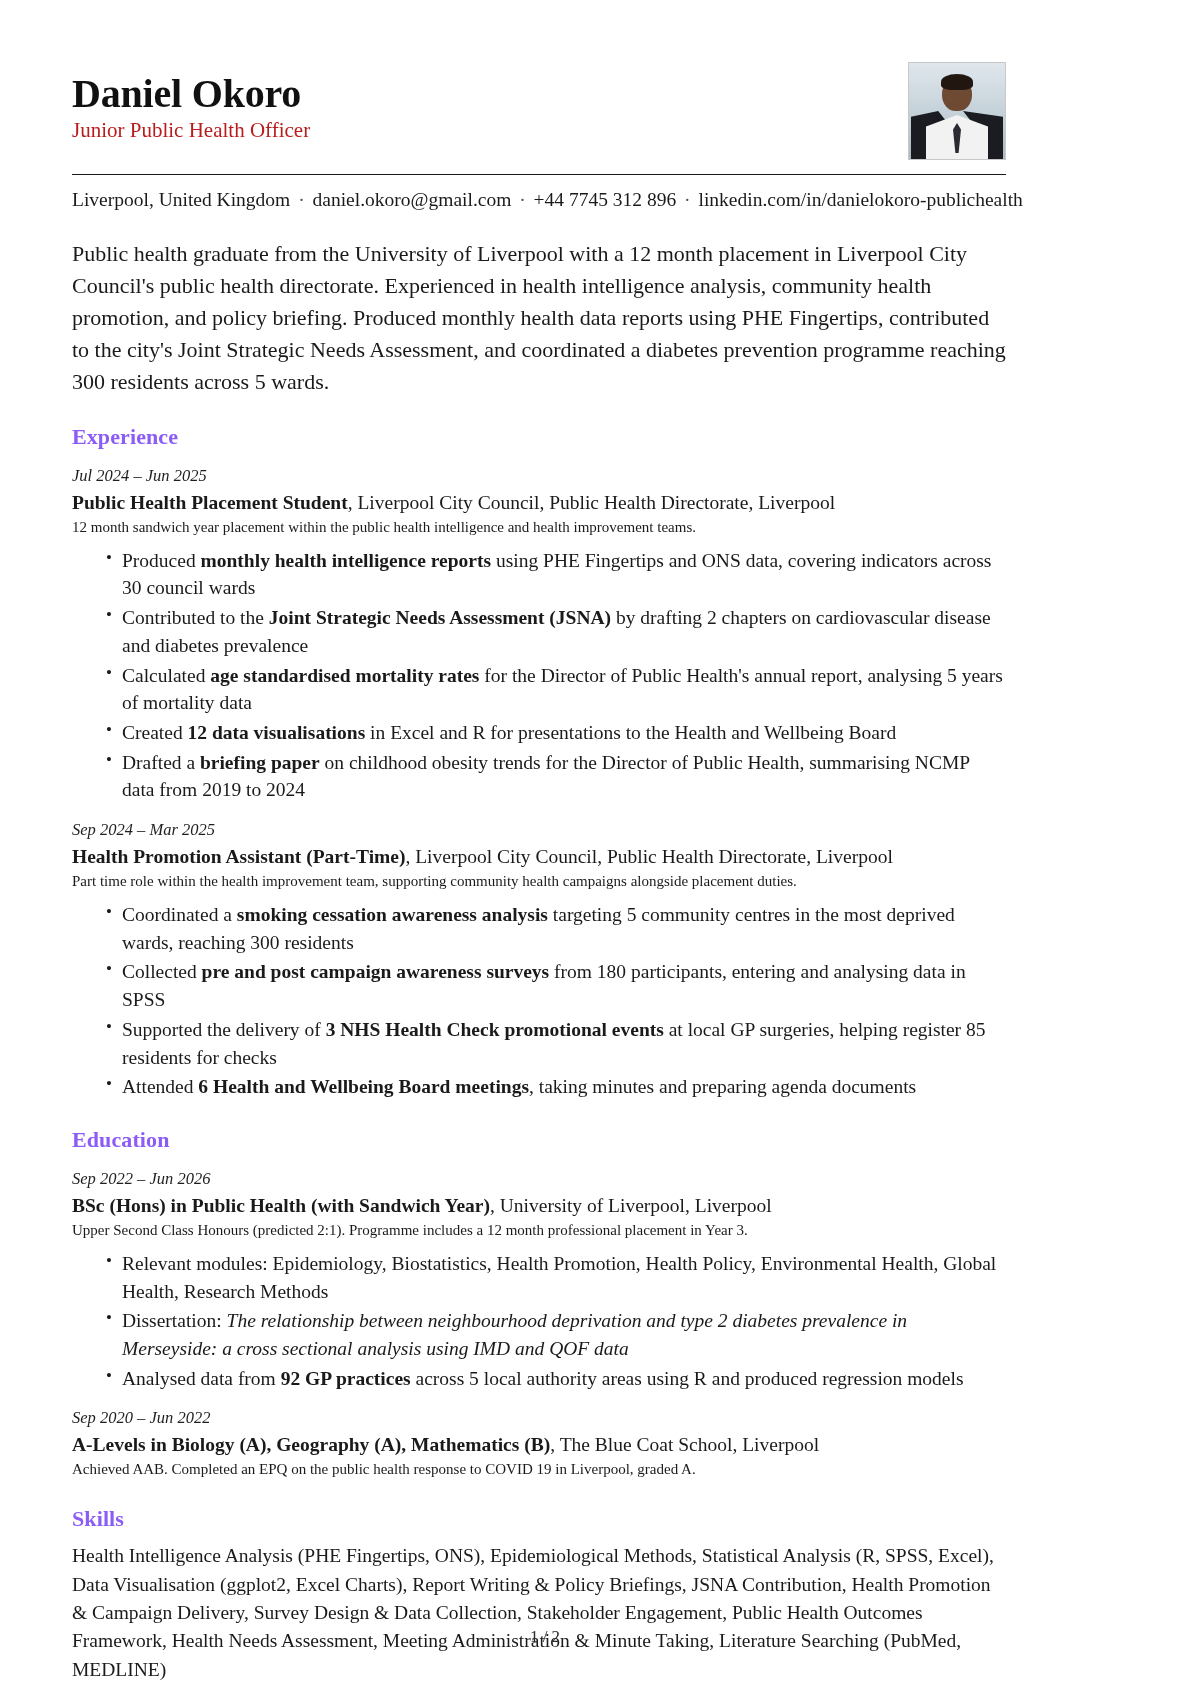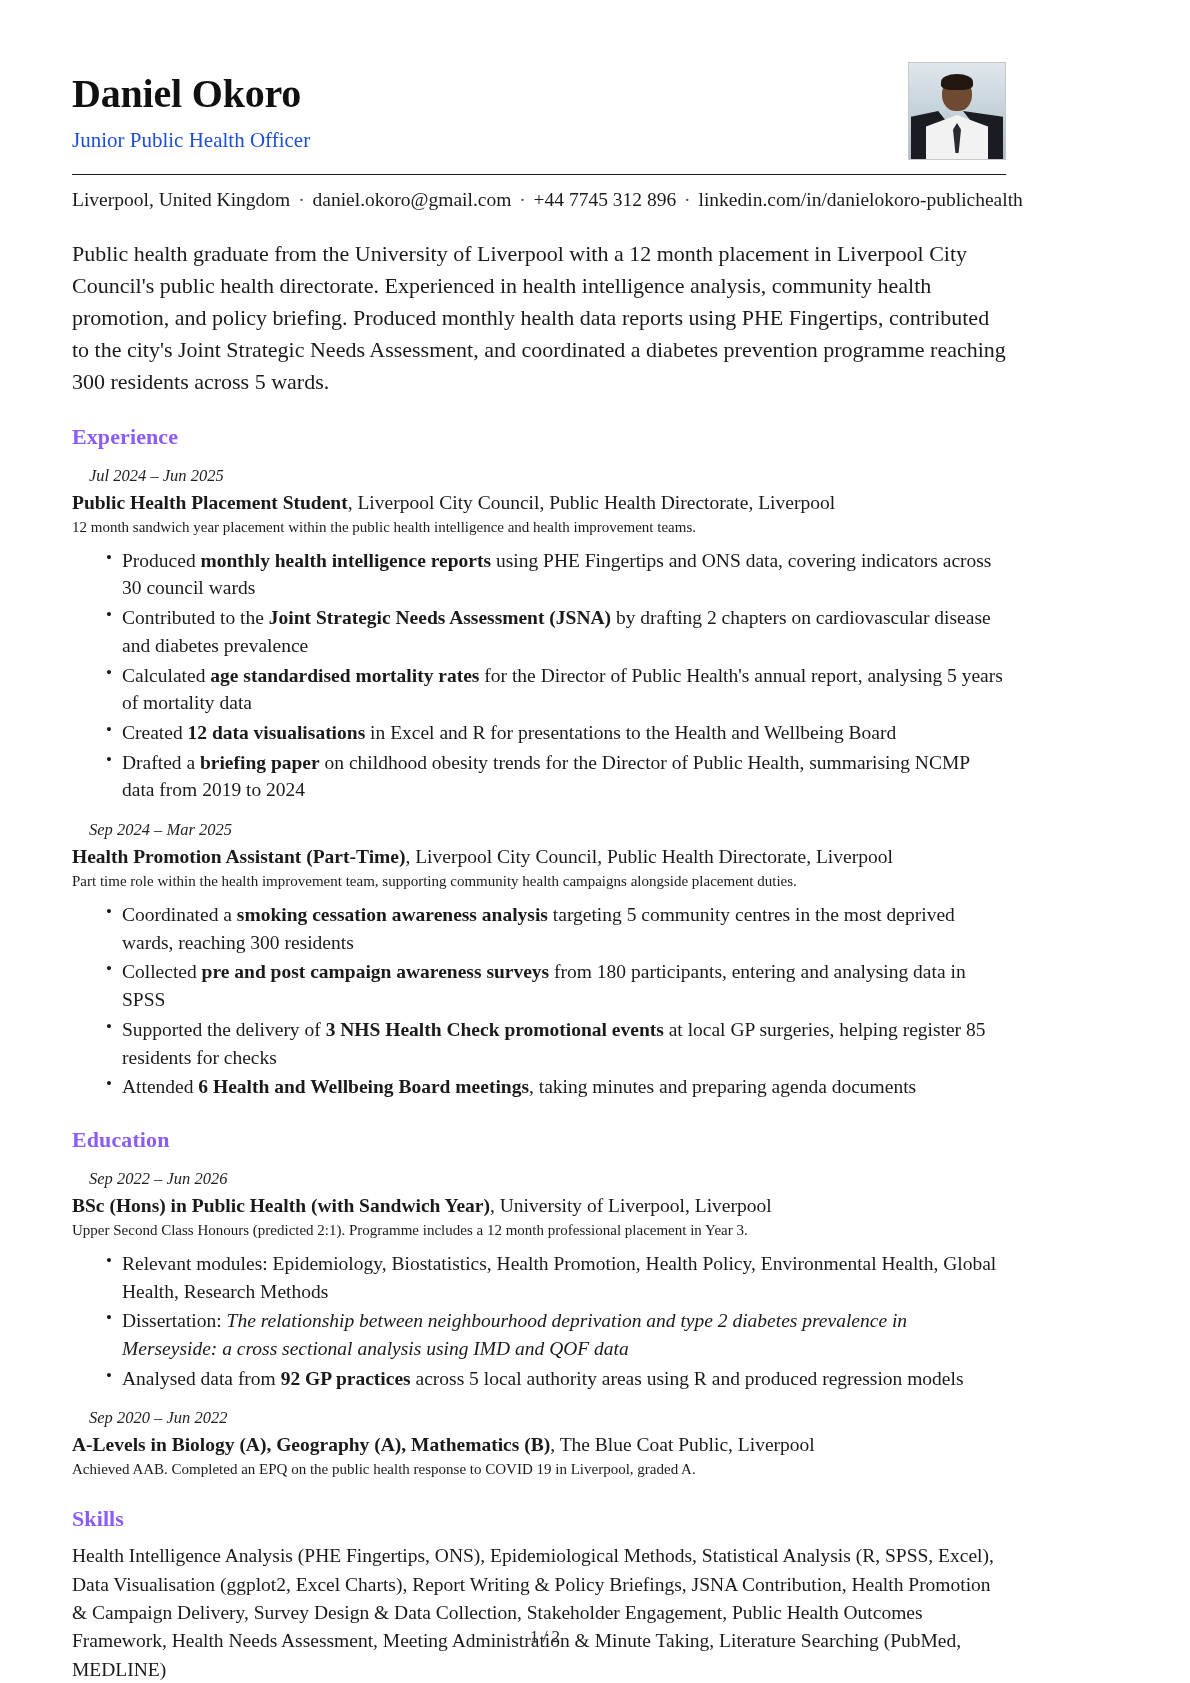--- a/index.html
+++ b/index.html
@@ -35,22 +35,22 @@
     font-weight: bold;
     letter-spacing: -0.2px;
     line-height: 1.1;
     margin: 0;
     color: #111111;
   }
   .headline {
     font-size: 21px;
     font-weight: normal;
     line-height: 1.3;
-    margin: 11px 0 0 0;
-    color: #1d4ed8;
+    margin: 1px 0 0 0;
+    color: #b91c1c;
   }
   .photo {
     width: 96px;
     height: 96px;
     border: 1px solid #c8c8c8;
     background: linear-gradient(165deg, #cfd9df 0%, #b8c6cf 38%, #9fb0bb 100%);
     position: relative;
     overflow: hidden;
     flex: 0 0 auto;
     margin-top: 6px;
@@ -129,21 +129,20 @@
     color: #8b5cf6;
     letter-spacing: 0.1px;
   }
   .entry { margin-top: 14px; }
   .entry:first-of-type { margin-top: 10px; }
   .entry-date {
     font-size: 16.5px;
     font-style: italic;
     line-height: 1.4;
     color: #1f1f1f;
-    margin-left: 17px;
   }
   .entry-title {
     font-size: 19.5px;
     line-height: 1.42;
     margin-top: 2px;
   }
   .entry-title b { font-weight: bold; }
   .entry-sub {
     font-size: 15px;
     line-height: 1.42;
@@ -258,21 +257,21 @@
           <div class="entry-title"><b>BSc (Hons) in Public Health (with Sandwich Year)</b><span>, University of Liverpool, Liverpool</span></div>
           <div class="entry-sub">Upper Second Class Honours (predicted 2:1). Programme includes a 12 month professional placement in Year 3.</div>
           <ul class="bullets">
             <li>Relevant modules: Epidemiology, Biostatistics, Health Promotion, Health Policy, Environmental Health, Global Health, Research Methods</li>
             <li>Dissertation: <i>The relationship between neighbourhood deprivation and type 2 diabetes prevalence in Merseyside: a cross sectional analysis using IMD and QOF data</i></li>
             <li>Analysed data from <b>92 GP practices</b> across 5 local authority areas using R and produced regression models</li>
           </ul>
         </div>
         <div class="entry">
           <div class="entry-date">Sep 2020 – Jun 2022</div>
-          <div class="entry-title"><b>A-Levels in Biology (A), Geography (A), Mathematics (B)</b><span>, The Blue Coat Public, Liverpool</span></div>
+          <div class="entry-title"><b>A-Levels in Biology (A), Geography (A), Mathematics (B)</b><span>, The Blue Coat School, Liverpool</span></div>
           <div class="entry-sub">Achieved AAB. Completed an EPQ on the public health response to COVID 19 in Liverpool, graded A.</div>
         </div>
       </div>
       <div class="section">
         <div class="section-title">Skills</div>
         <div class="skills-body">Health Intelligence Analysis (PHE Fingertips, ONS), Epidemiological Methods, Statistical Analysis (R, SPSS, Excel), Data Visualisation (ggplot2, Excel Charts), Report Writing &amp; Policy Briefings, JSNA Contribution, Health Promotion &amp; Campaign Delivery, Survey Design &amp; Data Collection, Stakeholder Engagement, Public Health Outcomes Framework, Health Needs Assessment, Meeting Administration &amp; Minute Taking, Literature Searching (PubMed, MEDLINE)</div>
       </div>
       <div class="section">
         <div class="section-title">Certifications</div>
         <div class="entry">

